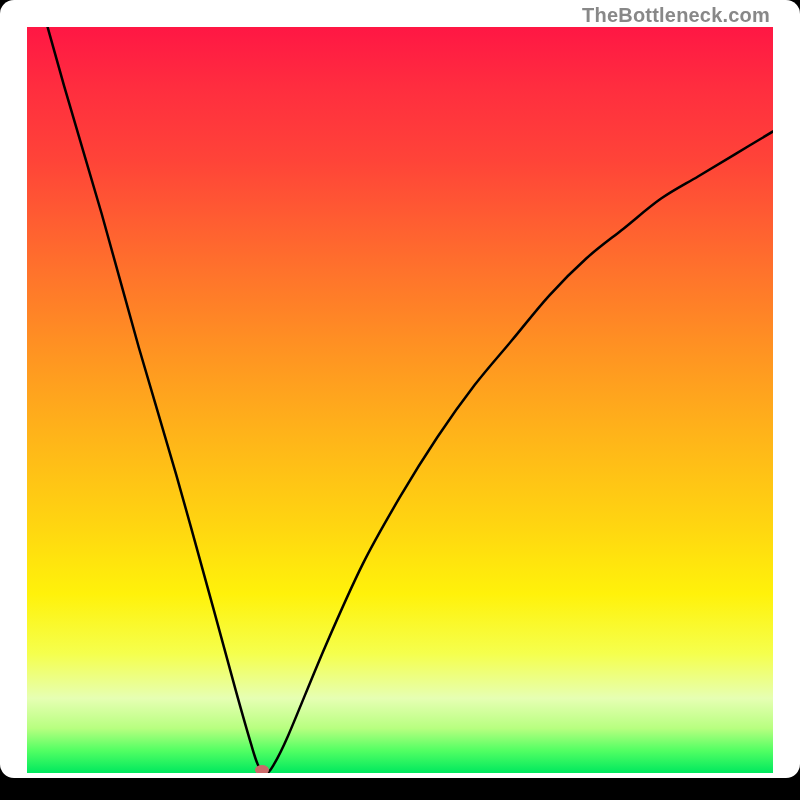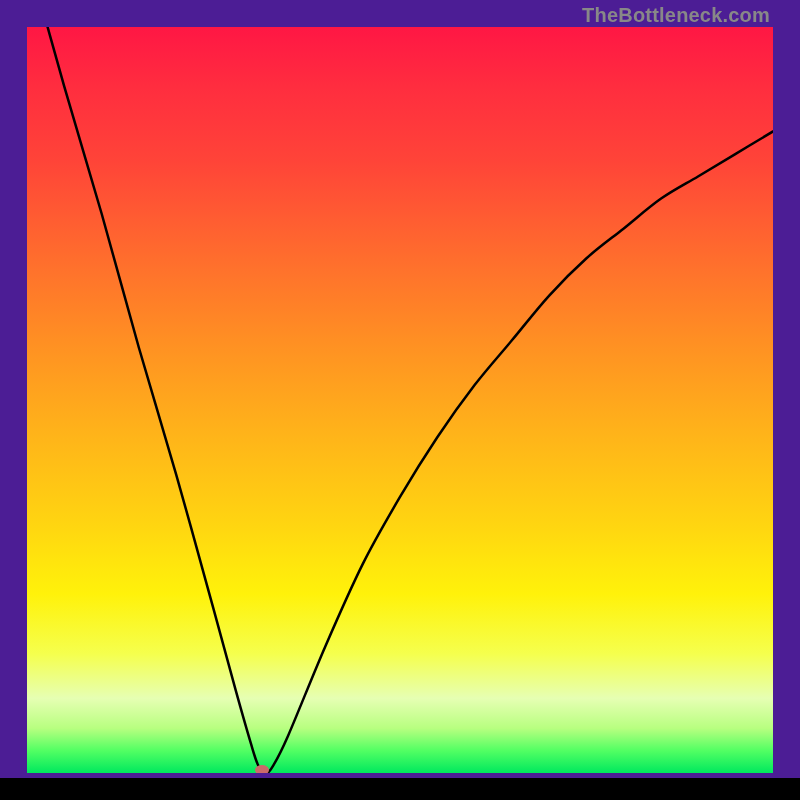--- a/index.html
+++ b/index.html
@@ -9,21 +9,22 @@
     height: 800px;
     background: #000;
     overflow: hidden;
   }
   .frame {
     position: absolute;
     top: 0;
     left: 0;
     width: 800px;
     height: 778px;
-    background: #4c1d95;
+    background: #ffffff;
+    border-radius: 14px;
   }
   .plot-area {
     position: absolute;
     top: 27px;
     left: 27px;
     width: 746px;
     height: 746px;
     overflow: hidden;
   }
   .gradient {

